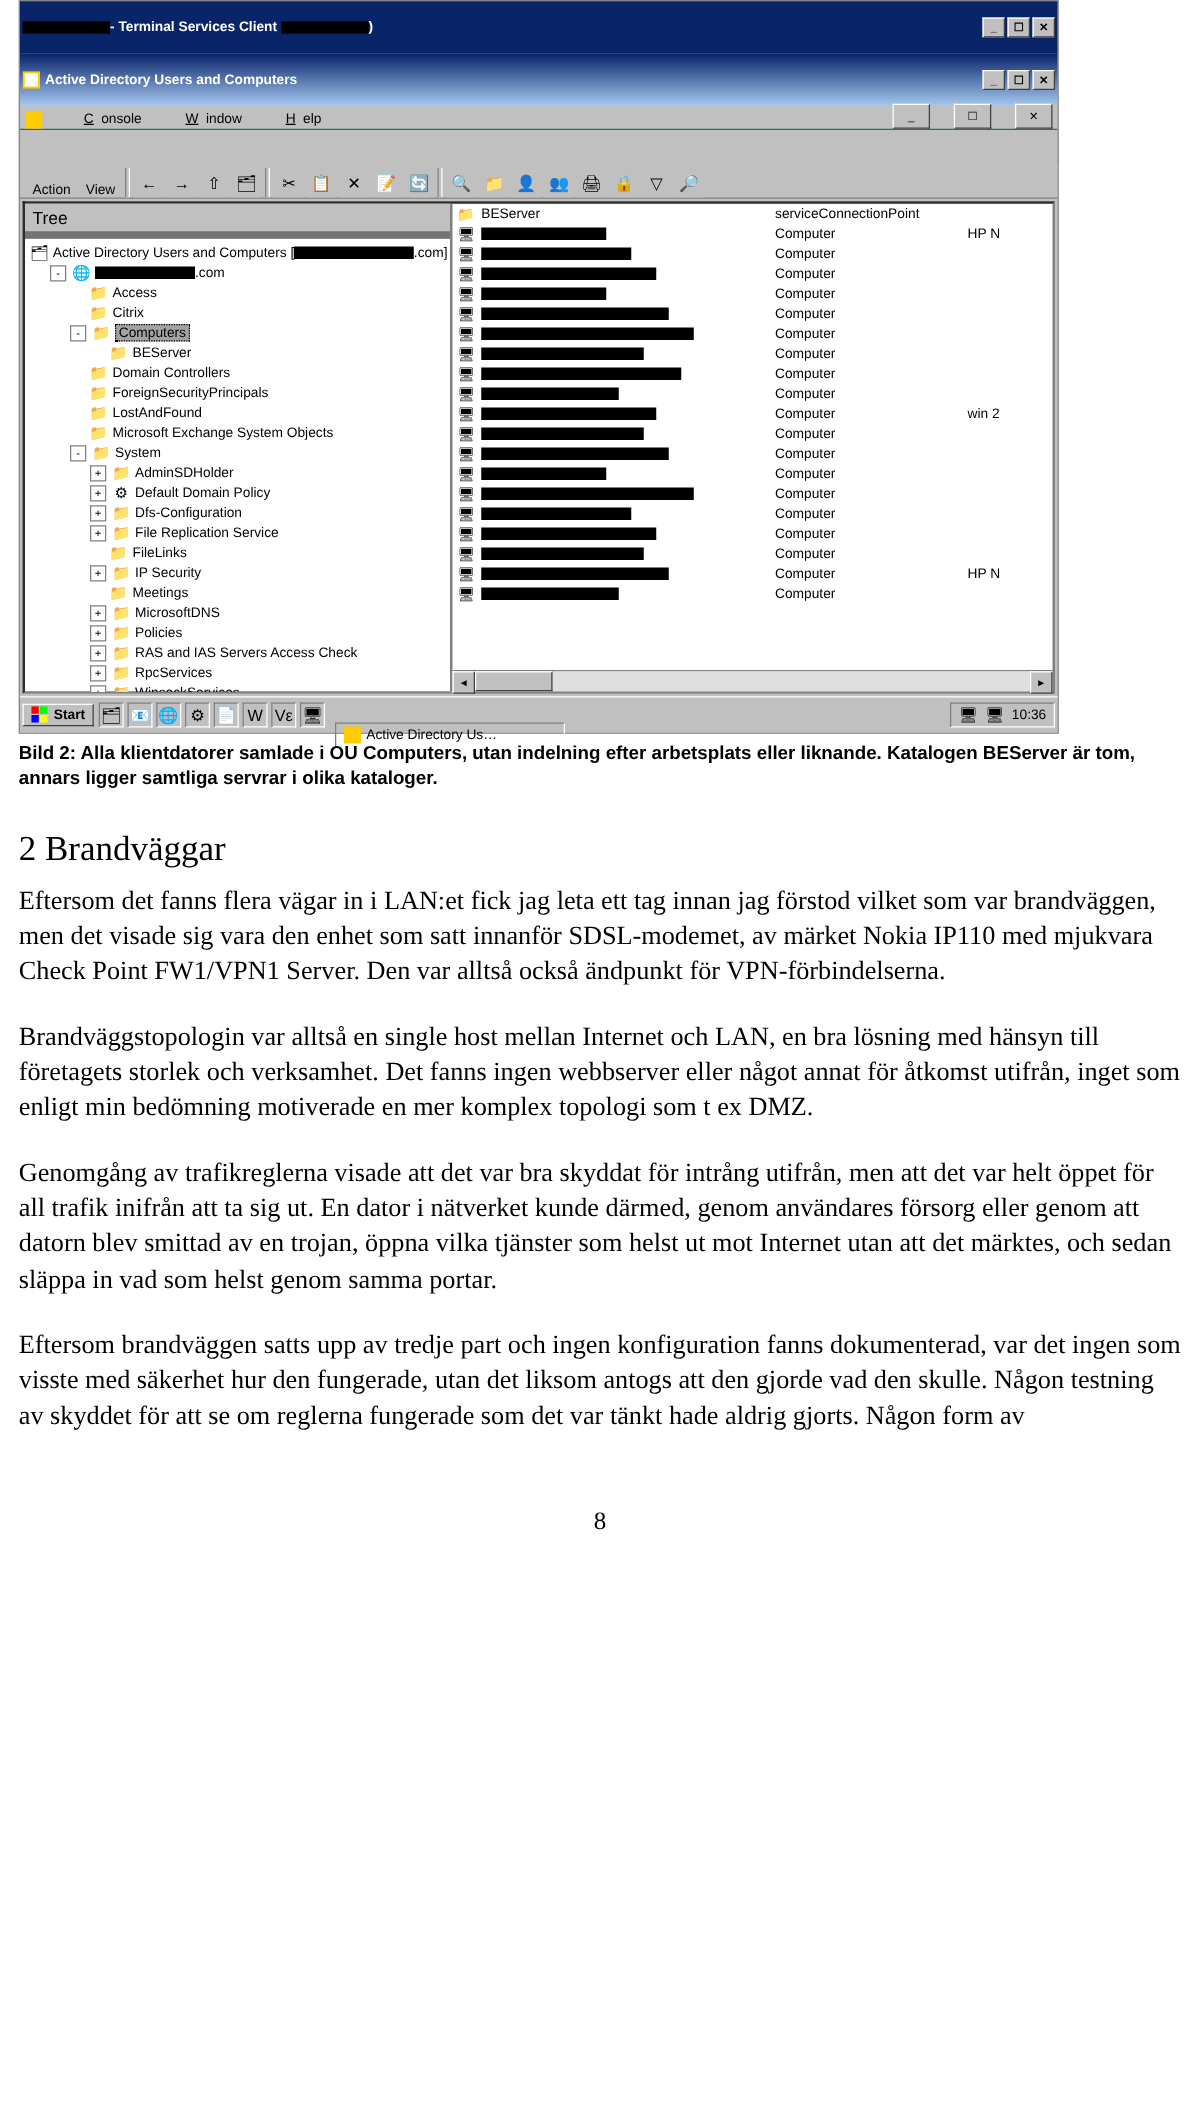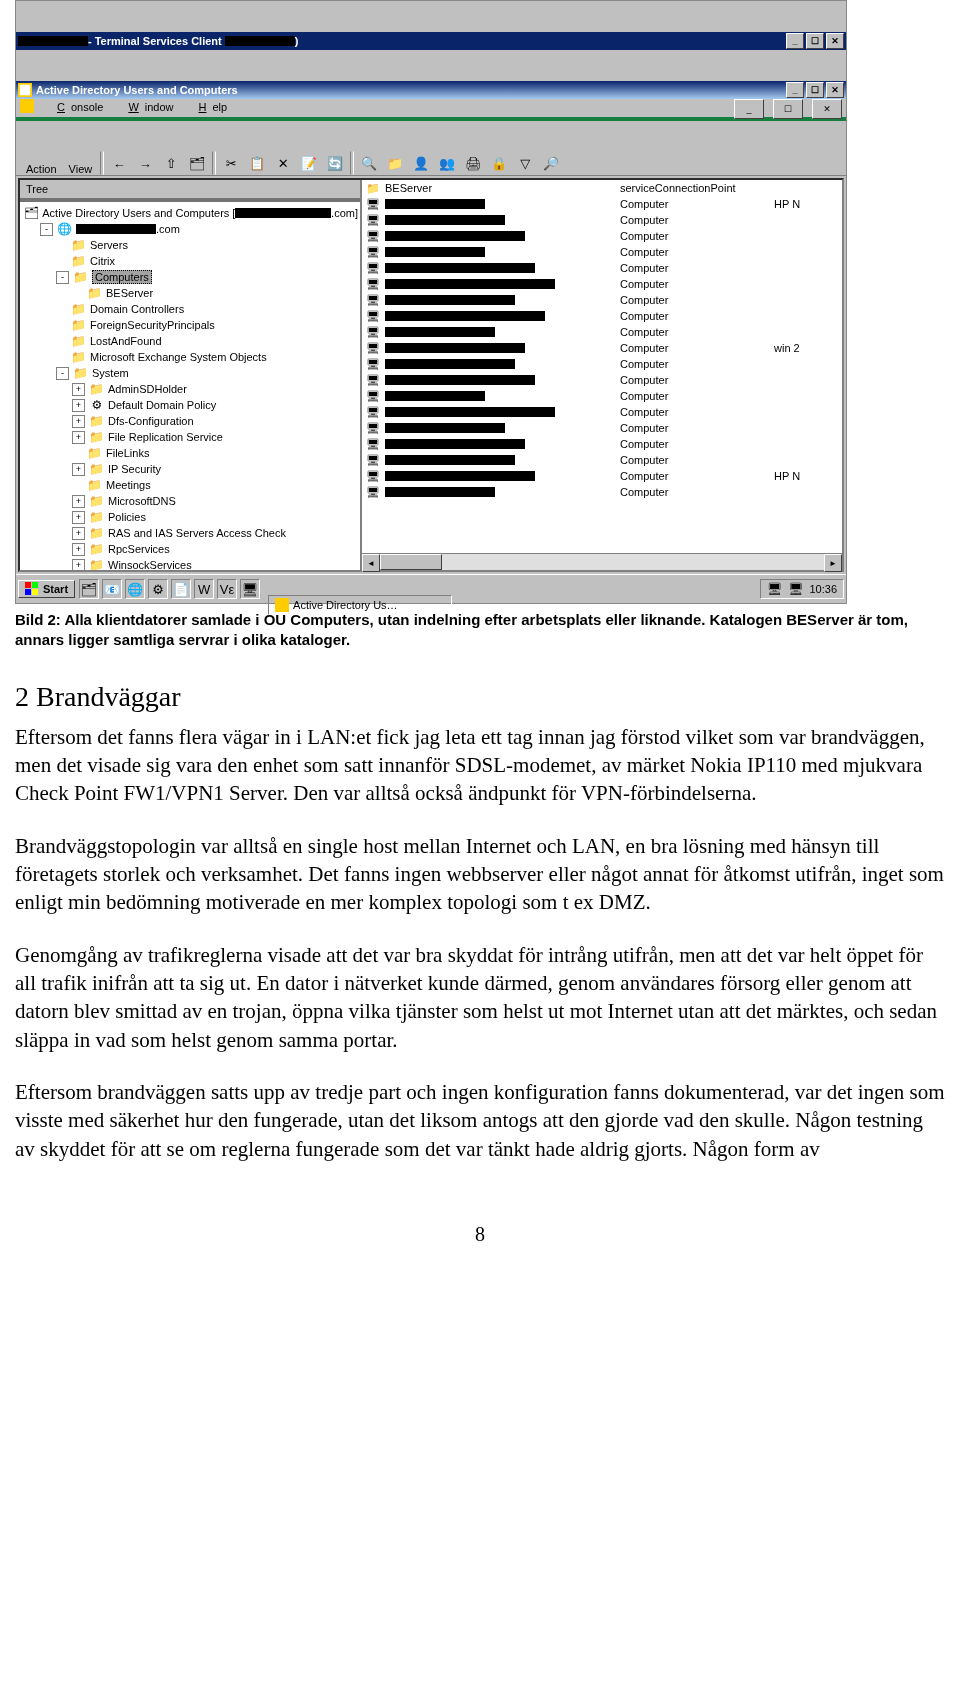--- a/index.html
+++ b/index.html
@@ -1,32 +1,32 @@
 <!DOCTYPE html>
 <html><head>
 <meta charset="utf-8">
 <style>
   body { margin:0; font-family:"Times New Roman",serif; font-size:21px; background:#fff; width:960px; }
   .shot { width:830px; margin-left:15px; border:1px solid #888; background:#c0c0c0; font-family:Tahoma,Arial,sans-serif; font-size:11px; color:#000; }
-  .titlebar { display:flex; align-items:center; height:18px; background:linear-gradient(#0a246a,#0a246a); color:#fff; font-weight:bold; font-size:11px; padding:0 2px;margin-top:31px; }
+  .titlebar { display:flex; align-items:center; height:18px; background:linear-gradient(#0a246a,#0a246a); color:#fff; font-weight:bold; font-size:11px; padding:12px 2px; }
   .titlebar.inner { background:linear-gradient(#0a246a,#a6caf0);text-align:right; }
   .titlebar .spacer { flex:1; }
   .winbtn { width:16px; height:14px; background:#c0c0c0; border:1px solid #fff; border-right-color:#404040; border-bottom-color:#404040; margin-left:2px; display:flex; align-items:center; justify-content:center; font-size:9px; color:#000; font-family:Arial; }
   .redact { display:inline-block; background:#000; height:10px; vertical-align:middle; }
-  .menubar { display:flex; align-items:flex-start; background:#c0c0c0; height:18px; padding:0 4px; gap:7px; border-bottom:4px solid #15803d; }
+  .menubar { display:flex; align-items:flex-end; background:#c0c0c0; height:18px; padding:0 4px; gap:17px; border-bottom:1px solid #15803d; }
   .menubar span { padding:2px 6px; }
   .menubar .u { text-decoration:underline; }
   .toolbar { display:flex; align-items:flex-end; background:#c0c0c0; height:26px; padding:0 4px; border-bottom:1px solid #808080;margin-top:28px; }
   .toolbar .lbl { padding:0 6px; }
   .tbbtn { width:22px; height:22px; border:1px solid #c0c0c0; display:flex; align-items:center; justify-content:center; margin:0 1px; }
   .tbbtn.sep { width:2px; border-left:1px solid #808080; border-right:1px solid #fff; margin:0 2px; background:none; }
   .ico { font-size:13px; }
   .pane-wrap { display:flex; background:#fff; height:390px; border:2px inset #808080; margin:2px; }
   .tree-pane { width:340px; border-right:2px inset #808080; display:flex; flex-direction:column; }
-  .pane-head { background:#c0c0c0; padding:3px 6px; border-bottom:4px solid #737373; font-size:11px; }
+  .pane-head { background:#c0c0c0; padding:3px 6px; border-bottom:6px solid #737373; font-size:14px; }
   .tree { flex:1; overflow:auto; padding:3px 2px; }
   .tree-row { display:flex; align-items:center; height:16px; white-space:nowrap; }
   .tree-row .twisty { width:11px; height:11px; border:1px solid #808080; display:flex; align-items:center; justify-content:center; font-size:9px; line-height:1; margin-right:4px; background:#fff; }
   .tree-row .twisty.blank { border:none; background:none; }
   .tree-row .fico { width:16px; text-align:center; margin-right:3px; font-size:12px; }
   .tree-row.sel .txt { background:#a3a3a3; border:1px dotted #000; padding:0 2px; }
   .indent0{padding-left:2px}.indent1{padding-left:18px}.indent2{padding-left:34px}.indent3{padding-left:50px}
   .list-pane { flex:1; display:flex; flex-direction:column; position:relative; }
   .list-head-bar { background:#c0c0c0; padding:3px 6px; border-bottom:1px solid #808080; font-size:11px; display:flex; }
   .col-heads { display:flex; background:#c0c0c0; border-bottom:1px solid #808080; }
@@ -166,21 +166,21 @@
         <div id="tree-nodes">
             <div class="tree-row indent1">
               <span class="twisty">-</span>
               <span class="fico">🌐</span>
               <span class="redact" style="width: 80px;"></span>
               <span>.com</span>
             </div>
             <div class="tree-row indent2">
               <span class="twisty blank"></span>
               <span class="fico">📁</span>
-              <span class="txt">Servers</span>
+              <span class="txt">Access</span>
             </div>
             <div class="tree-row indent2">
               <span class="twisty blank"></span>
               <span class="fico">📁</span>
               <span class="txt">Citrix</span>
             </div>
             <div class="tree-row indent2 sel">
               <span class="twisty">-</span>
               <span class="fico">📁</span>
               <span class="txt">Computers</span>

